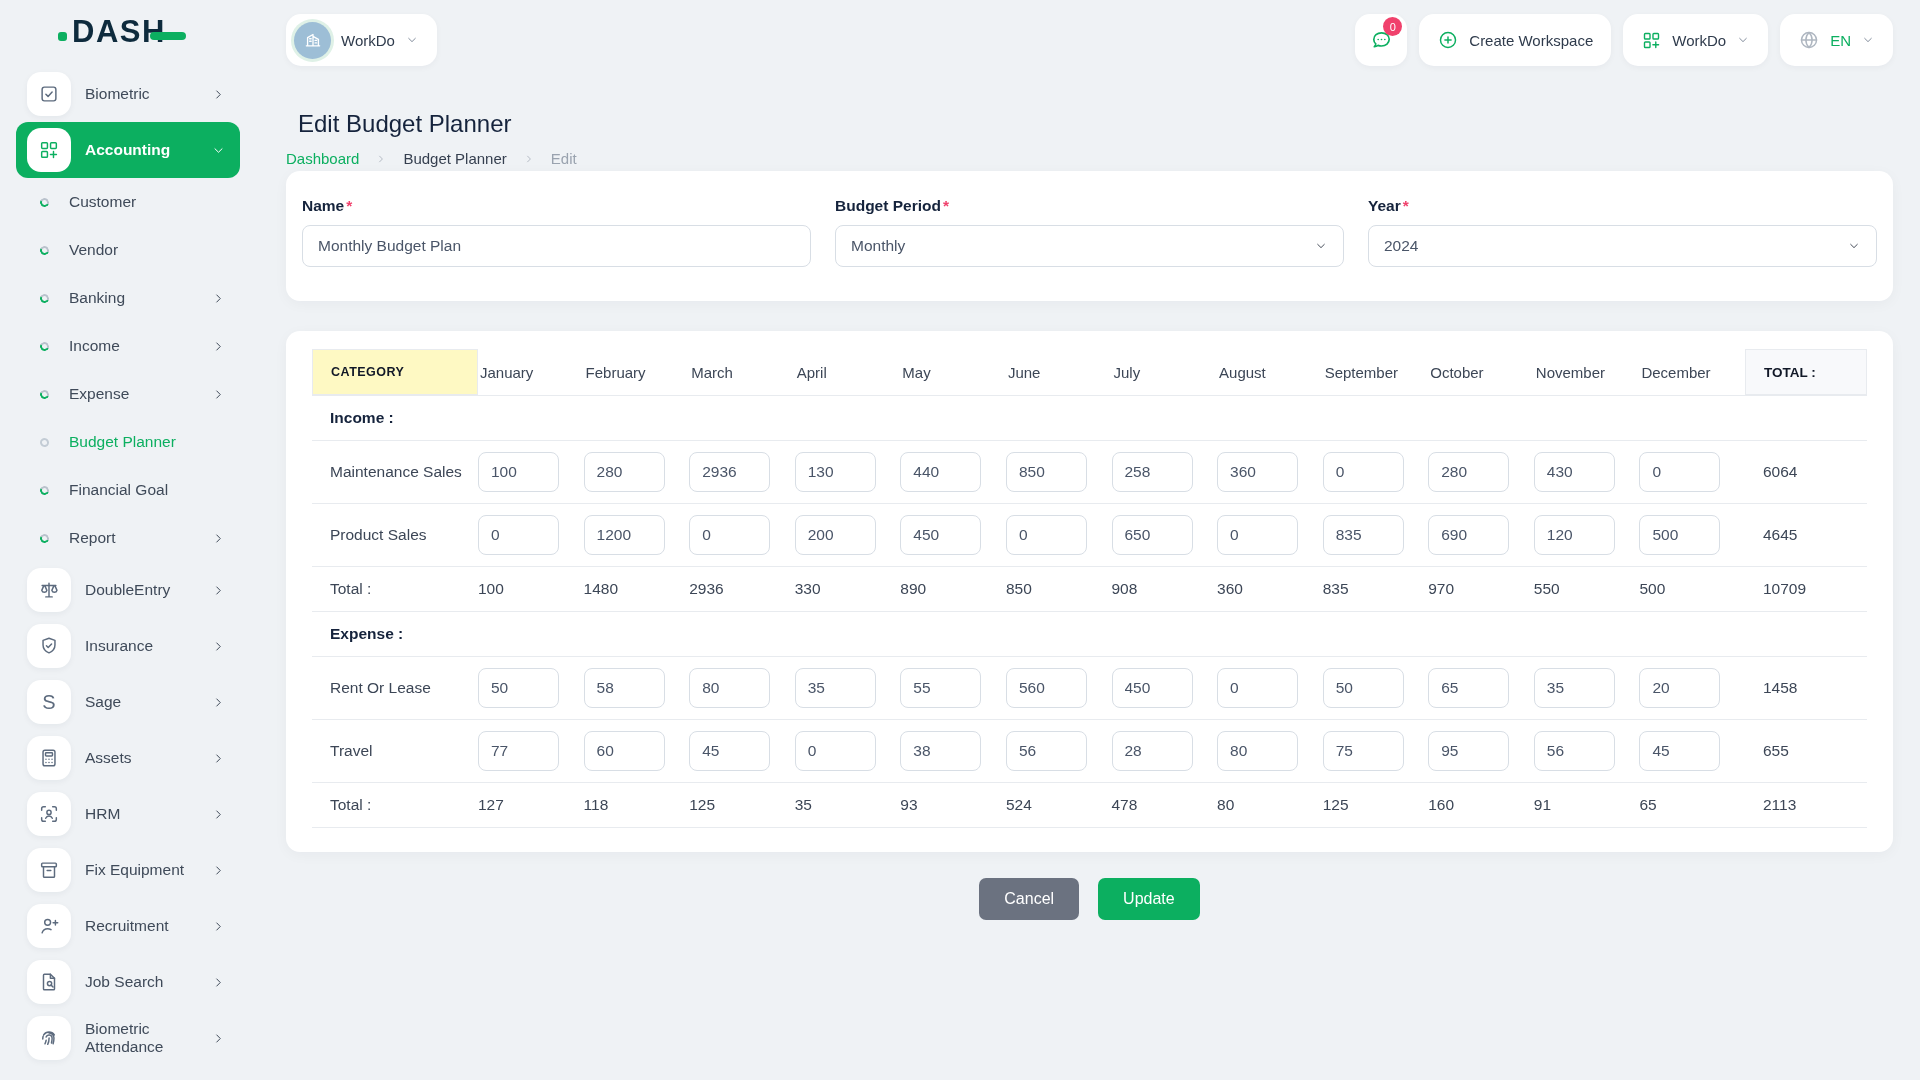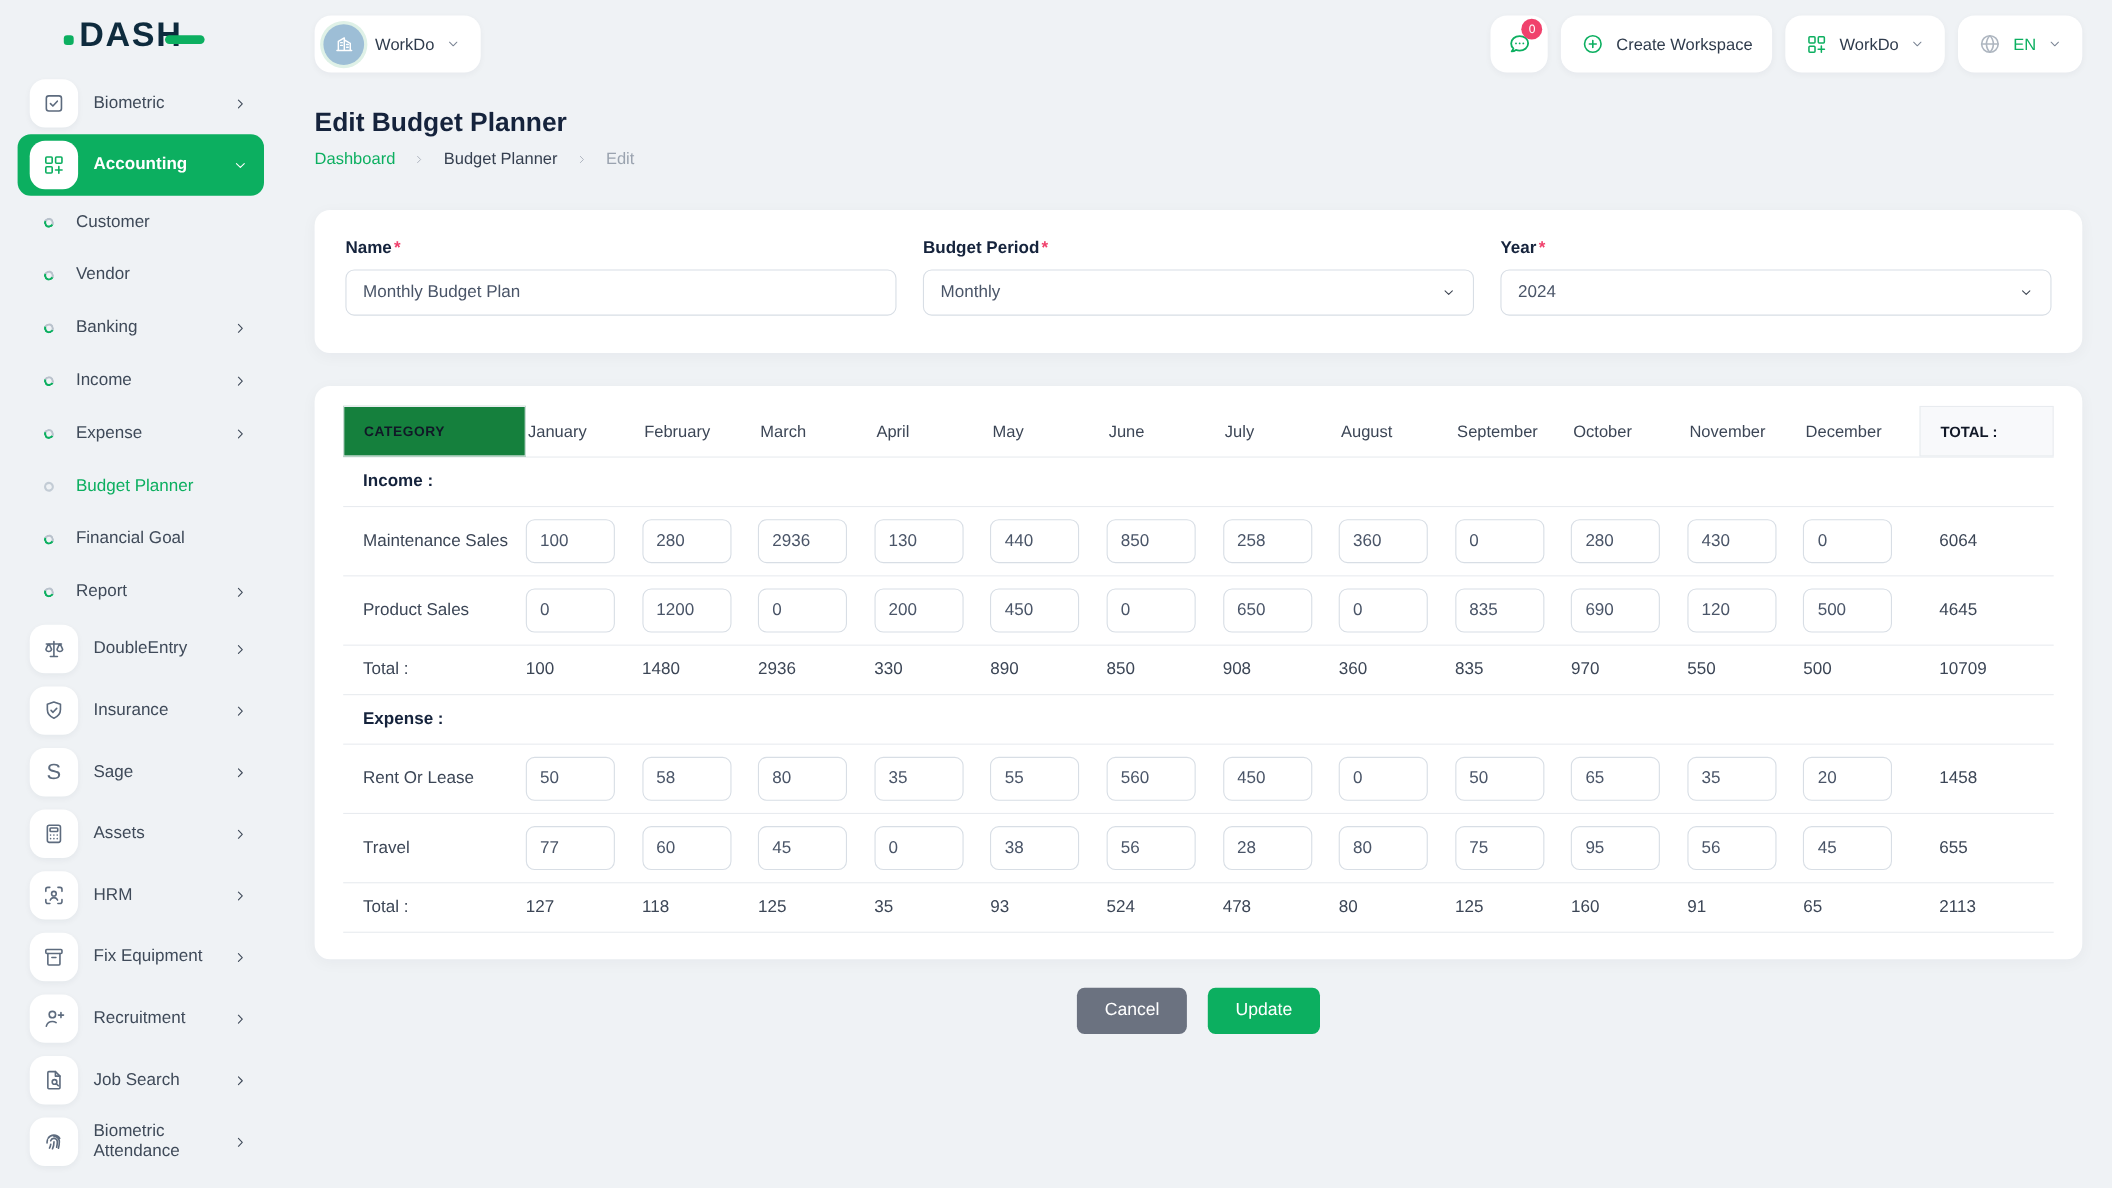--- a/index.html
+++ b/index.html
@@ -56,46 +56,46 @@
   .icon-pill .icn svg{width:25px;height:25px;color:var(--green)}
   .badge{position:absolute;top:3px;right:5px;min-width:19px;height:19px;border-radius:10px;background:var(--danger);
          color:#fff;font-size:11px;display:flex;align-items:center;justify-content:center;padding:0 4px}
   .cw-icn svg{width:22px;height:22px;color:var(--green)}
   .gp-icn svg{width:21px;height:21px;color:var(--green)}
   .globe-icn svg{width:22px;height:22px;color:#aeb6c0}
   .lang-label{color:var(--green);font-weight:400}
 
   
   .content{padding:28px 27px 0 28px}
-  .page-title{margin:0;font-size:24px;font-weight:700;color:var(--ink)}
+  .page-title{margin:12px;font-size:24px;font-weight:400;color:var(--ink)}
   .breadcrumb{display:flex;align-items:center;gap:16px;margin-top:10px;font-size:15px}
   .breadcrumb .bc-link{color:var(--green);text-decoration:none;cursor:pointer}
   .breadcrumb .bc-item{color:#353f4f;cursor:pointer}
   .breadcrumb .bc-current{color:var(--muted)}
   .bc-sep{color:#a6adb8;display:flex}
   .bc-sep svg{width:12px;height:12px}
 
   .card{background:#fff;border-radius:14px;box-shadow:0 3px 14px rgba(18,38,63,.04)}
-  .form-card{margin-top:38px;display:flex;gap:24px;padding:26px 28px 34px}
+  .form-card{margin-top:4px;display:flex;gap:24px;padding:26px 16px 34px}
   .field{flex:1}
   .field label{display:block;font-weight:700;color:var(--ink);margin-bottom:10px;font-size:15.5px}
   .req{color:var(--danger);margin-left:2px}
   .text-input{width:100%;height:42px;border:1px solid var(--border);border-radius:8px;padding:0 15px;
               font-size:15.5px;color:#4a5568;font-family:inherit;outline:none;background:#fff}
   .select{height:42px;border:1px solid var(--border);border-radius:8px;display:flex;align-items:center;
           justify-content:space-between;padding:0 15px;color:#4a5568;cursor:pointer;background:#fff}
   .select .tb-chev{color:#39414e}
 
   
   .table-card{margin-top:30px;padding:18px 26px 24px}
   .t-row{display:grid;grid-template-columns:166px repeat(12,1fr) 122px;align-items:center;
          border-bottom:1px solid var(--line)}
   .t-head{height:47px;border-bottom:1px solid var(--line)}
   .cell{min-width:0}
-  .head-cat{background:#15803d;border:1px solid var(--line);height:100%;display:flex;align-items:center;
+  .head-cat{background:#fef9c3;border:1px solid var(--line);height:100%;display:flex;align-items:center;
             padding-left:18px;font-weight:700;font-size:12.5px;letter-spacing:.5px;color:#111827}
   .head-month{font-size:15px;color:var(--text);padding-left:2px}
   .head-total{background:#f8f9fb;border:1px solid var(--line);height:100%;display:flex;align-items:center;
               padding-left:18px;font-weight:700;font-size:13.5px;color:#111827}
   .t-section{height:45px}
   .section-label{grid-column:1/-1;font-weight:700;color:var(--ink);padding-left:18px}
   .t-data{height:63px}
   .row-name{padding-left:18px;color:var(--text)}
   .num-input{width:81px;height:40px;border:1px solid var(--border);border-radius:8px;padding:0 12px;
              font-size:15.5px;color:#4a5568;font-family:inherit;outline:none;background:#fff}

